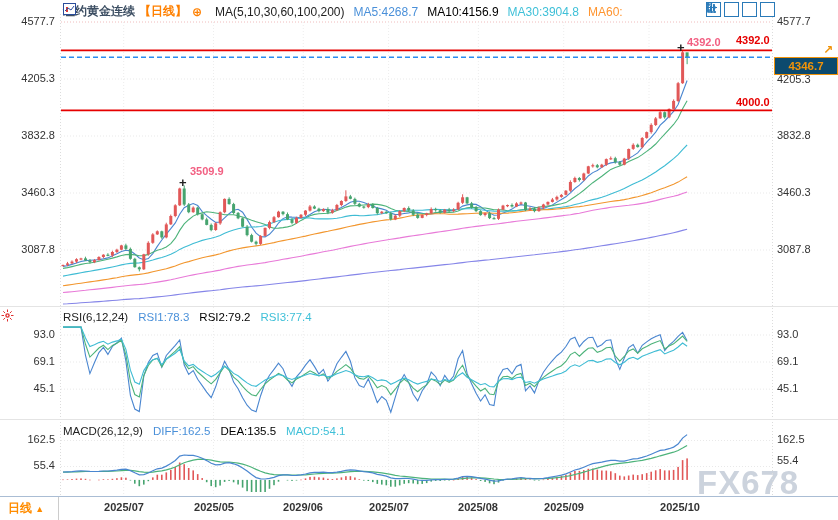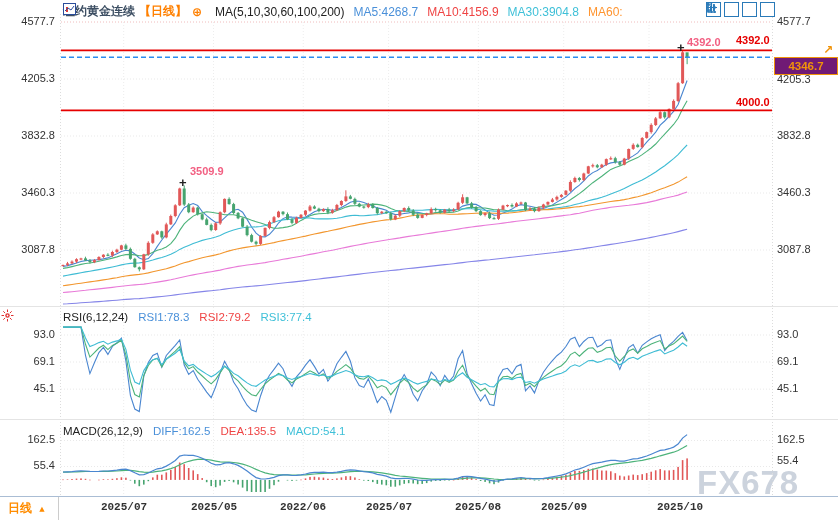--- a/index.html
+++ b/index.html
@@ -7,32 +7,32 @@
        font-family:"Liberation Sans","DejaVu Sans",sans-serif;}
   svg{position:absolute;left:0;top:0;z-index:2;}
   .lbl{position:absolute;font-size:11px;color:#333;white-space:nowrap;z-index:5;line-height:13px;}
   .axl{width:52px;text-align:right;left:3px;}
   .axr{left:777px;}
   .hdr{position:absolute;left:63px;top:3px;display:flex;align-items:center;gap:9px;
        font-size:12px;z-index:5;white-space:nowrap;}
   .sym{color:#3d4f63;font-weight:bold;}
   .orange{color:#ff8000;font-weight:bold;}
   .blk{color:#222;}
-  .c-ma5{color:#4a90d9;}  .c-ma10{color:#ef4444;}  .c-ma30{color:#3fc0d8;}  .c-ma60{color:#ff9530;}
+  .c-ma5{color:#4a90d9;}  .c-ma10{color:#000000;}  .c-ma30{color:#3fc0d8;}  .c-ma60{color:#ff9530;}
   .pinklbl{color:#f25f82;font-weight:bold;}
   .redlbl{color:#e60000;font-weight:bold;}
   .toolbar{position:absolute;left:706px;top:2px;display:flex;gap:3px;z-index:6;}
   .tbico{width:13px;height:13px;border:1px solid #2a7ab8;background:#fff;display:flex;
          align-items:center;justify-content:center;cursor:pointer;}
   .pricebox{position:absolute;left:774px;top:57px;width:62px;height:16px;border:1px solid #f0930a;
-            background:#701a75;color:#f0930a;font-weight:bold;font-size:11.5px;text-align:center;
+            background:#0c4a6e;color:#f0930a;font-weight:bold;font-size:11.5px;text-align:center;
             line-height:16px;z-index:6;}
   .uparrow{position:absolute;left:823px;top:43px;color:#f0930a;font-weight:bold;font-size:12px;z-index:6;}
   .cross{position:absolute;color:#222;font-weight:bold;font-size:13px;z-index:5;}
-  .footer{position:absolute;left:0;top:496px;width:838px;height:24px;background:#fff;z-index:5;font-family:Liberation Mono, monospace;}
+  .footer{position:absolute;left:0;top:496px;width:838px;height:24px;background:#fff;z-index:5;}
   .fper{position:absolute;left:8px;top:4px;color:#ff8c00;font-weight:bold;font-size:12px;}
   .mon{position:absolute;top:5px;width:60px;text-align:center;color:#333;font-weight:bold;font-size:11px;}
   .wm{position:absolute;left:697px;top:464px;font-size:33px;font-weight:bold;color:#ccd3dd;
       letter-spacing:1px;z-index:1;}
   .panel-hit{position:absolute;z-index:4;}
 </style>
 </head>
 <body>
 
 <div id="app">
@@ -608,19 +608,19 @@
 
   <div class="footer">
     <div style="position:absolute;left:0;top:0;width:838px;border-top:1px solid #aabdd4;"></div>
     <div style="position:absolute;left:58px;top:1px;height:23px;border-left:1px solid #ccc;"></div>
     <div class="fper">
       <span>日线</span>
       <span style="font-size:9px;">▲</span>
     </div>
     <div class="mon" style="left:94px;">2025/07</div>
     <div class="mon" style="left:184px;">2025/05</div>
-    <div class="mon" style="left:273px;">2022/06</div>
+    <div class="mon" style="left:273px;">2029/06</div>
     <div class="mon" style="left:359px;">2025/07</div>
     <div class="mon" style="left:448px;">2025/08</div>
     <div class="mon" style="left:534px;">2025/09</div>
     <div class="mon" style="left:650px;">2025/10</div>
   </div>
 </div>
 
 </body></html>

